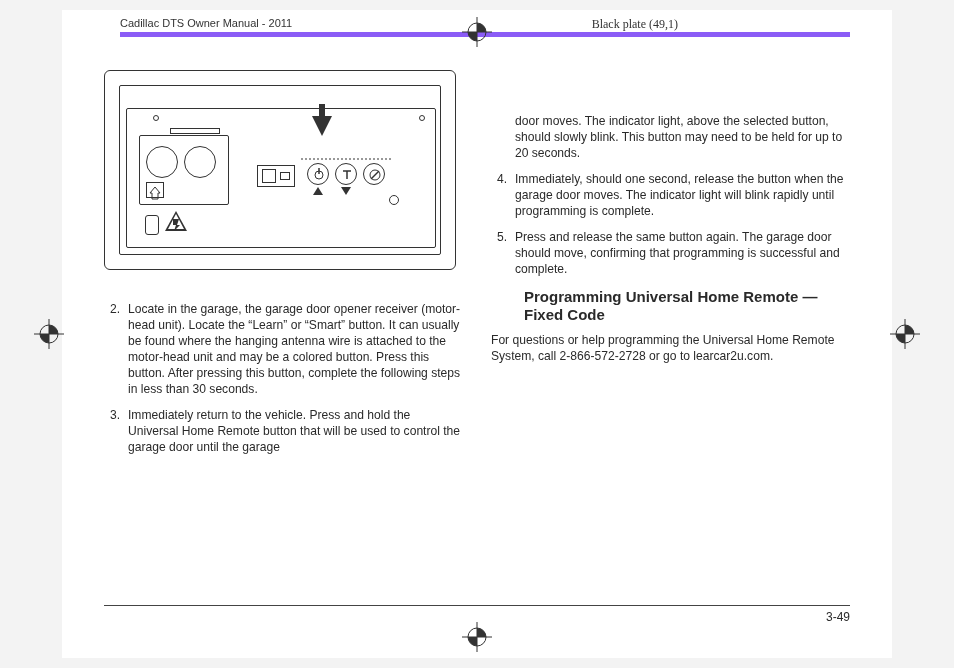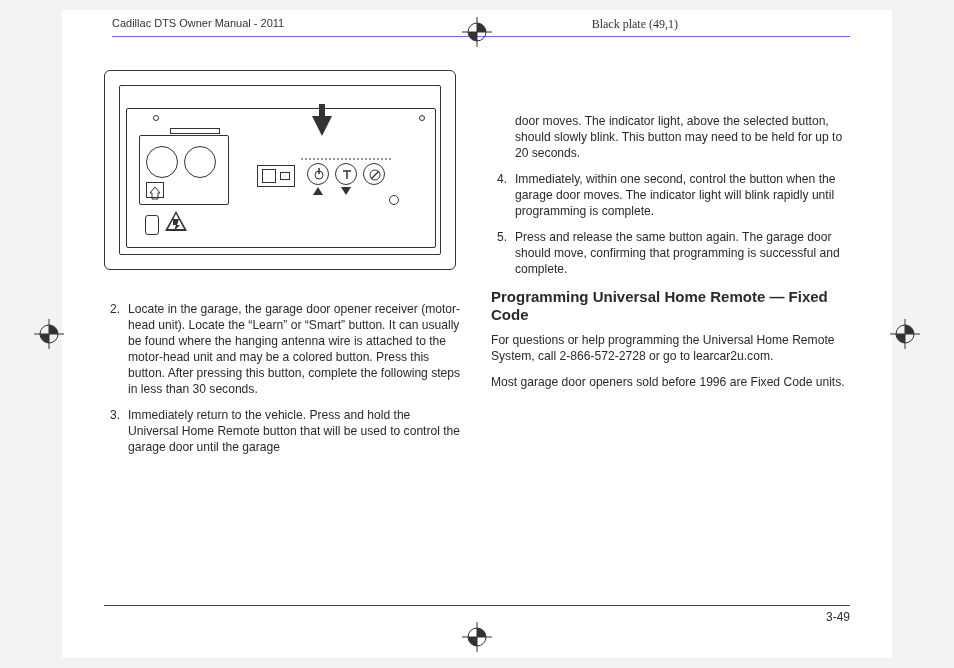--- a/index.html
+++ b/index.html
@@ -16,26 +16,26 @@
     position: absolute;
     left: 62px;
     top: 10px;
     width: 830px;
     height: 648px;
     background: #fff;
   }
   .header {
     position: absolute;
     top: 7px;
-    left: 50px;
+    left: 58px;
     right: 42px;
     height: 20px;
     font-size: 11px;
     color: #333;
-    border-bottom: 1px solid #8b5cf6;
+    border-bottom: 5px solid #8b5cf6;
     padding-bottom: 4px;
   }
   .header .title { position: absolute; left: 0; top: 0; }
   .header .plate { position: absolute; right: 172px; top: 0; font-family: "Times New Roman", serif; font-size: 12px; text-align: center; }
   .reg-top {
     position: absolute;
     left: 50%;
     top: 7px;
     transform: translateX(-50%);
   }
@@ -84,20 +84,21 @@
   ol li { display: flex; margin-bottom: 10px; }
   ol li .num { width: 24px; flex-shrink: 0; text-align: right; padding-right: 8px; }
   ol li .txt { flex: 1; }
   p.body { margin-bottom: 10px; }
   h3.subhead {
     font-size: 15px;
     font-weight: bold;
     margin-top: 6px;
     margin-bottom: 8px;
     line-height: 1.25;
+    margin-left: 33px;
   }
   .pagenum {
     position: absolute;
     right: 42px;
     bottom: 34px;
     font-size: 12px;
   }
   .footer-line {
     position: absolute;
     left: 42px;
@@ -236,28 +237,27 @@
           <span class="txt">Immediately return to the vehicle. Press and hold the Universal Home Remote button that will be used to control the garage door until the garage</span>
         </li>
       </ol>
     </div>
 
     <div class="col">
       <p class="body" style="padding-left:24px;margin-top:44px;">door moves. The indicator light, above the selected button, should slowly blink. This button may need to be held for up to 20 seconds.</p>
       <ol>
         <li>
           <span class="num">4.</span>
-          <span class="txt">Immediately, within one second, control the button when the garage door moves. The indicator light will blink rapidly until programming is complete.</span>
+          <span class="txt">Immediately, should one second, release the button when the garage door moves. The indicator light will blink rapidly until programming is complete.</span>
         </li>
         <li>
           <span class="num">5.</span>
           <span class="txt">Press and release the same button again. The garage door should move, confirming that programming is successful and complete.</span>
         </li>
       </ol>
       <h3 class="subhead">Programming Universal Home Remote — Fixed Code</h3>
       <p class="body">For questions or help programming the Universal Home Remote System, call 2-866-572-2728 or go to learcar2u.com.</p>
-      <p class="body">Most garage door openers sold before 1996 are Fixed Code units.</p>
     </div>
   </div>
 
   <div class="footer-line"></div>
   <div class="pagenum">3-49</div>
 </div>
 
 </body></html>

